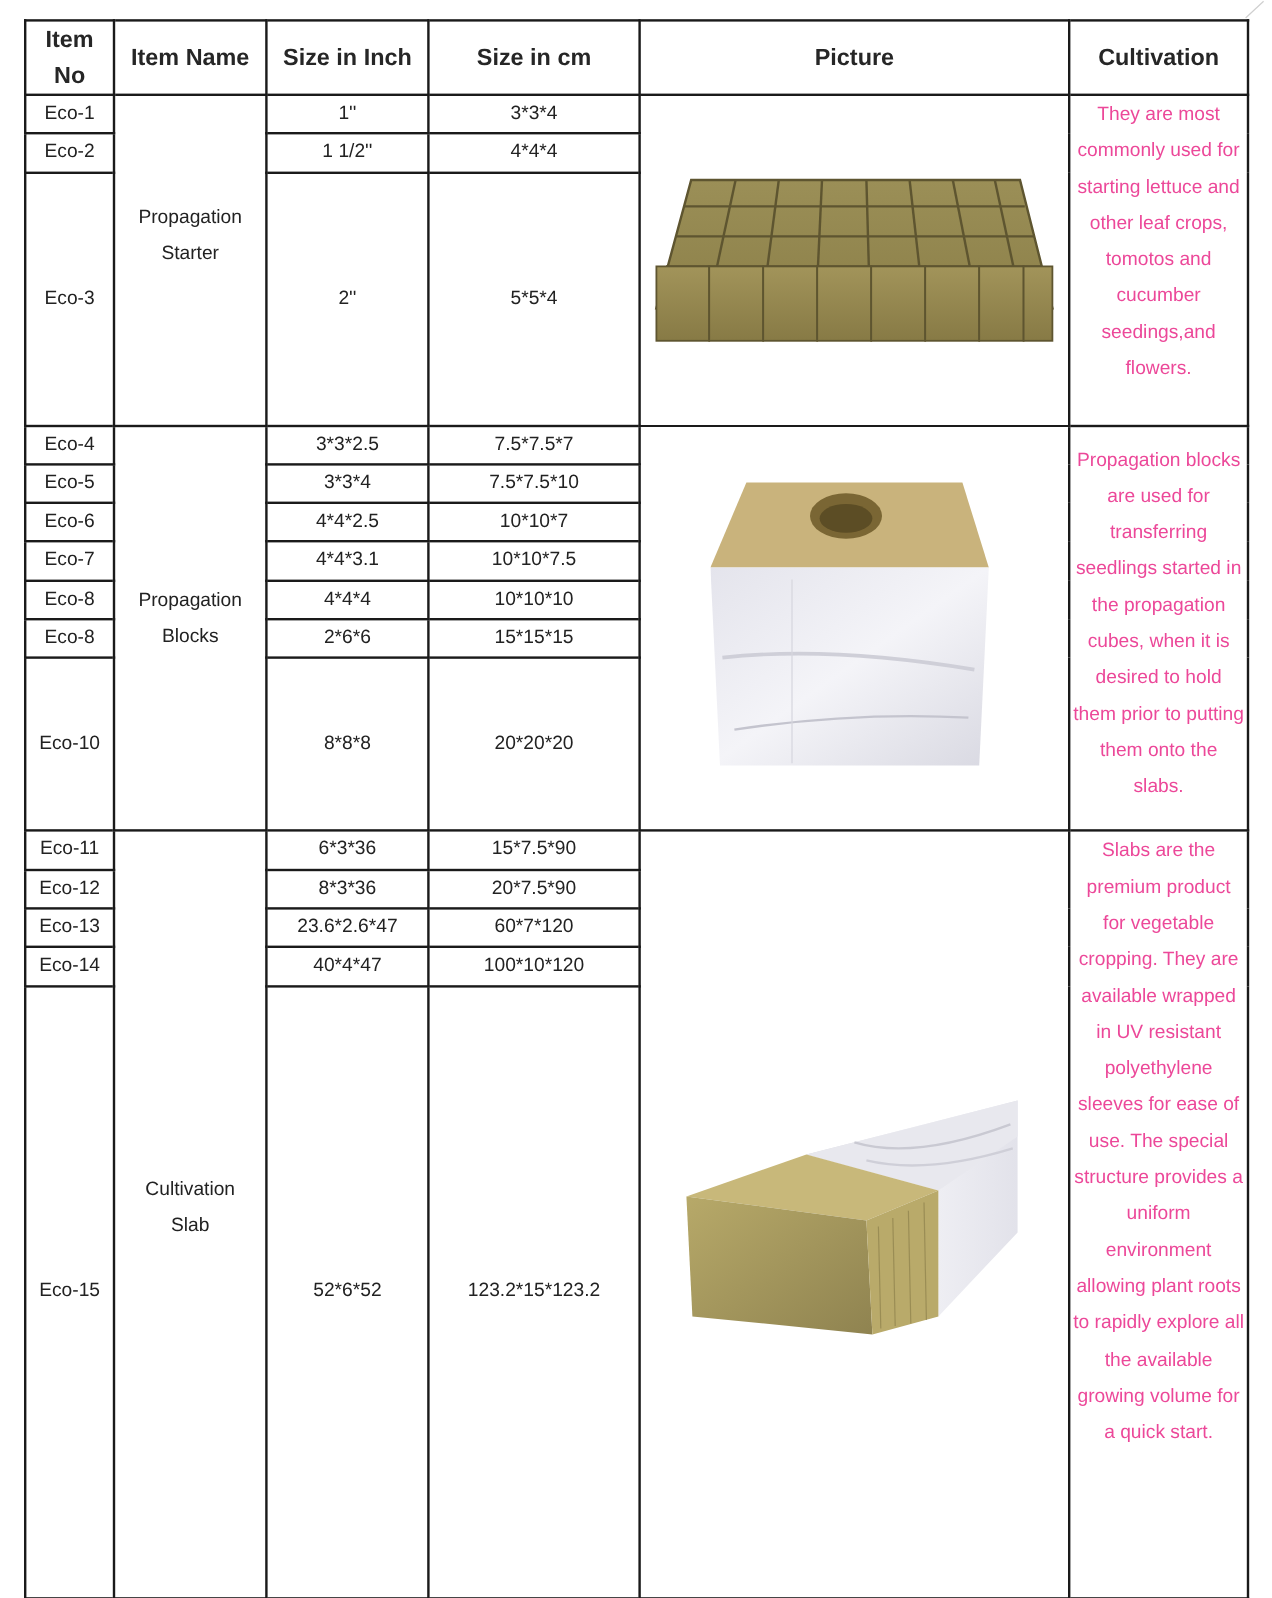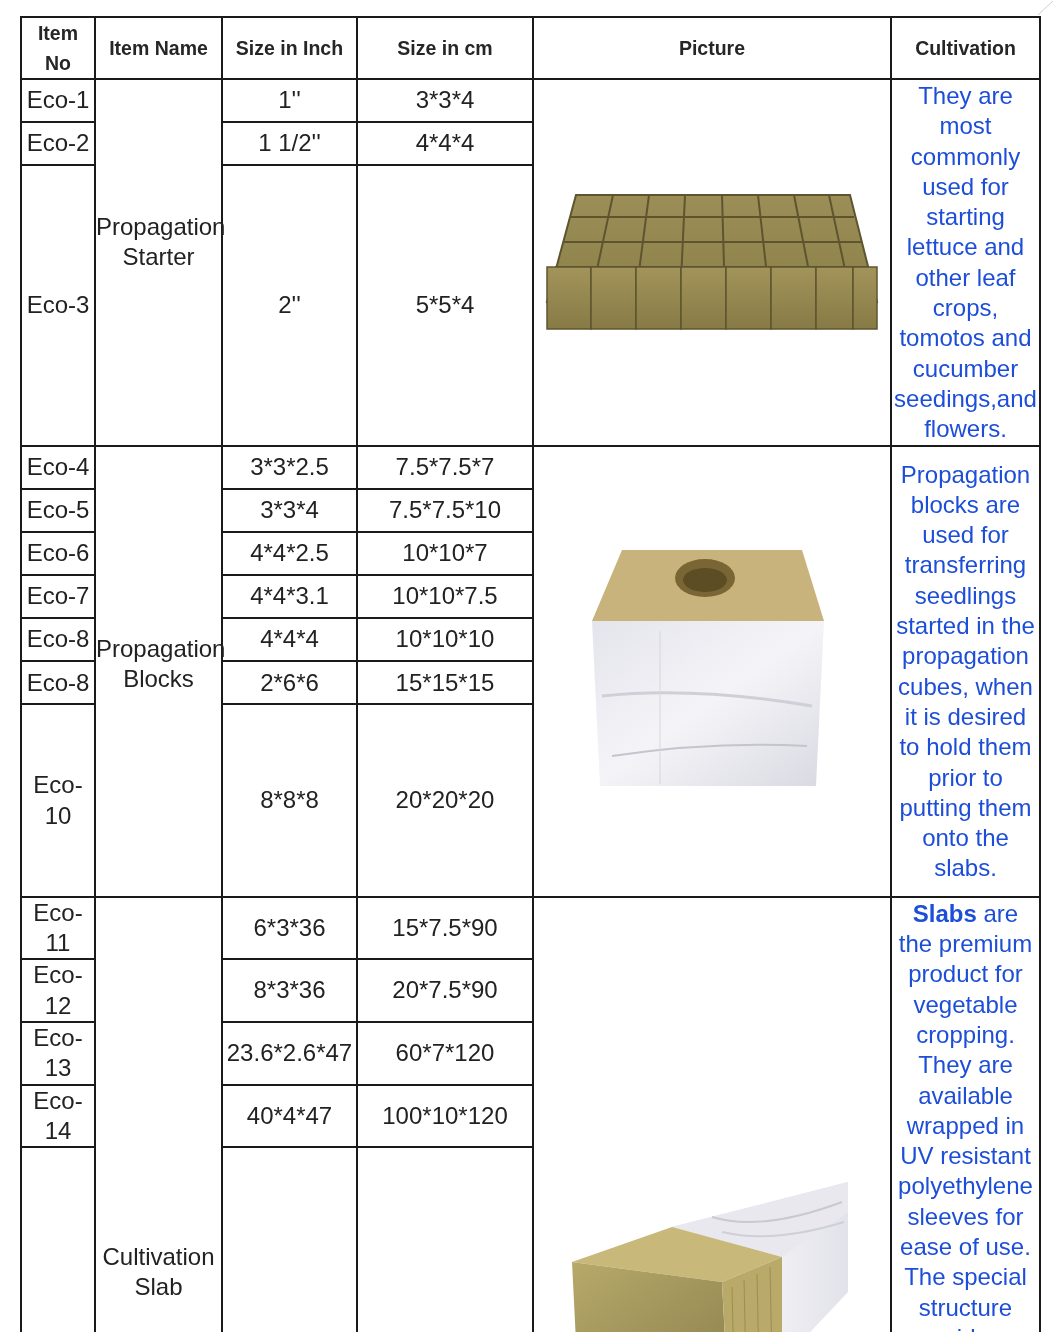--- a/index.html
+++ b/index.html
@@ -1,26 +1,26 @@
 <!DOCTYPE html>
 <html><head>
 <meta charset="utf-8">
 <style>
   html, body { margin: 0; padding: 0; background: #ffffff; }
   body { width: 1060px; height: 1332px; position: relative; overflow: hidden;
          font-family: "Liberation Sans", sans-serif; color: #222222; }
   table.spec { position: absolute; left: 20px; top: 16px; border-collapse: collapse;
                table-layout: fixed; width: 1019px; }
   table.spec td, table.spec th { border: 2px solid #1a1a1a; padding: 0; text-align: center;
-               vertical-align: middle; font-size: 24px; line-height: 30.3px; font-weight: normal; }
+               vertical-align: middle; font-size: 16px; line-height: 30.3px; font-weight: normal; }
   table.spec th { font-weight: bold; font-size: 19.5px; color: #262626; line-height: 30px; }
-  .app { font-size: 19.5px; line-height: 30.3px; color: #1d4ed8; vertical-align: top !important; padding-top: 1px !important; }
+  .app { font-size: 19.5px; line-height: 30.3px; color: #ec4899; vertical-align: top !important; padding-top: 1px !important; }
   .pic { position: relative; background: #ffffff; }
   .pic svg { display: block; margin: 0 auto; }
-  .bold { font-weight: bold; }
+  .bold { font-weight: normal; }
   .corner-mark { position: absolute; right: 6px; top: 0px; width: 18px; height: 16px; }
 </style>
 </head>
 <body>
 
 <svg class="corner-mark" viewBox="0 0 18 16">
   <line x1="2" y1="15" x2="17" y2="1" stroke="#cfcfcf" stroke-width="1"></line>
 </svg>
 
 <table class="spec">

